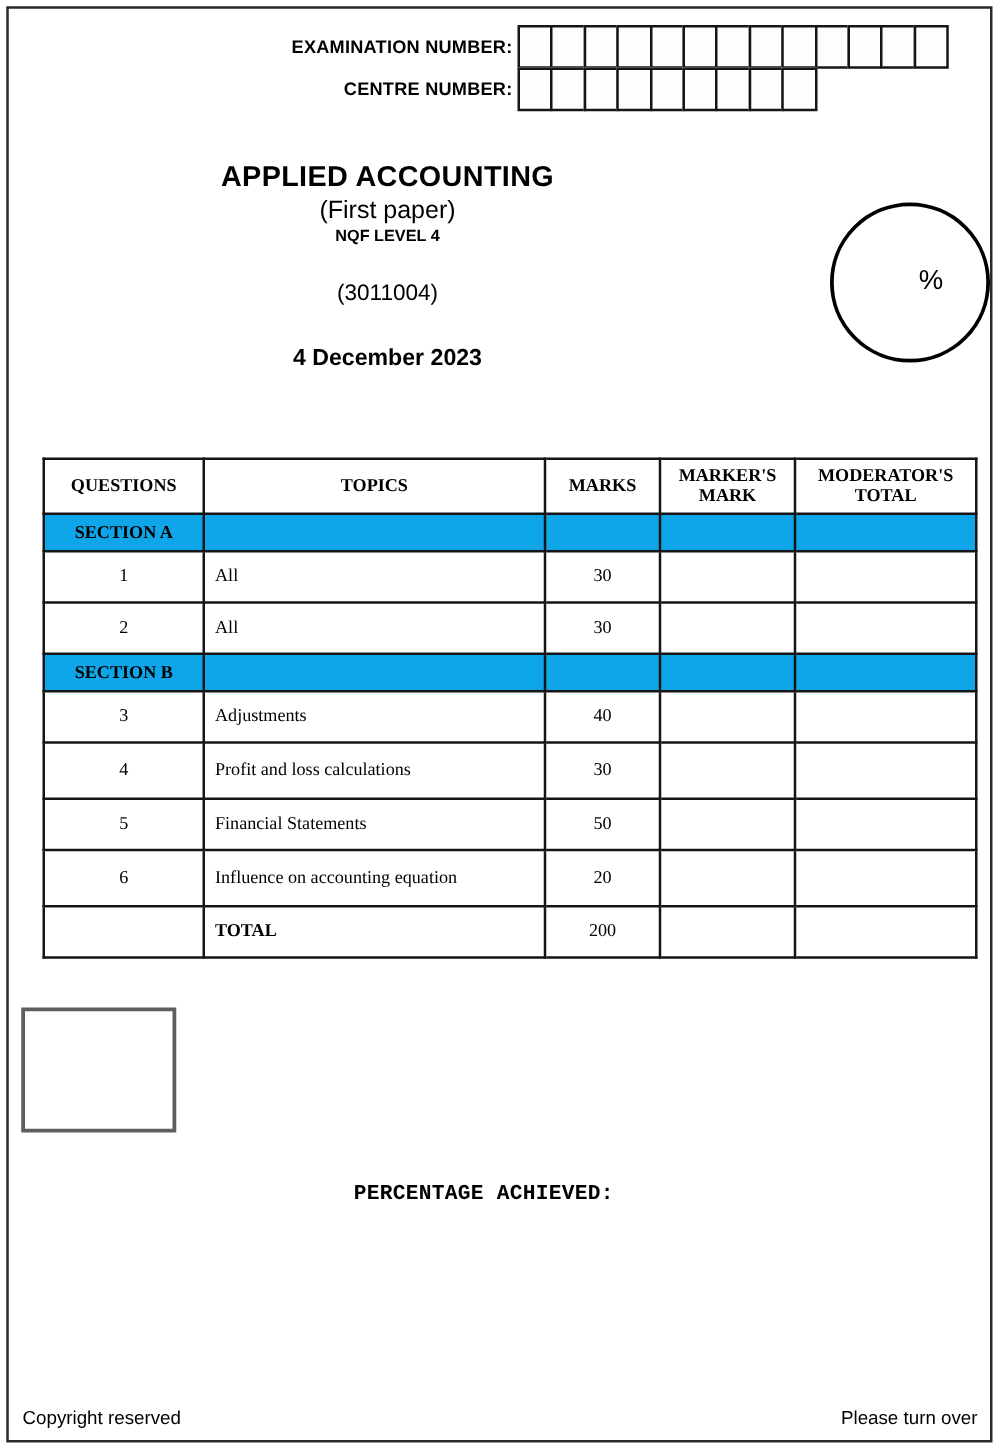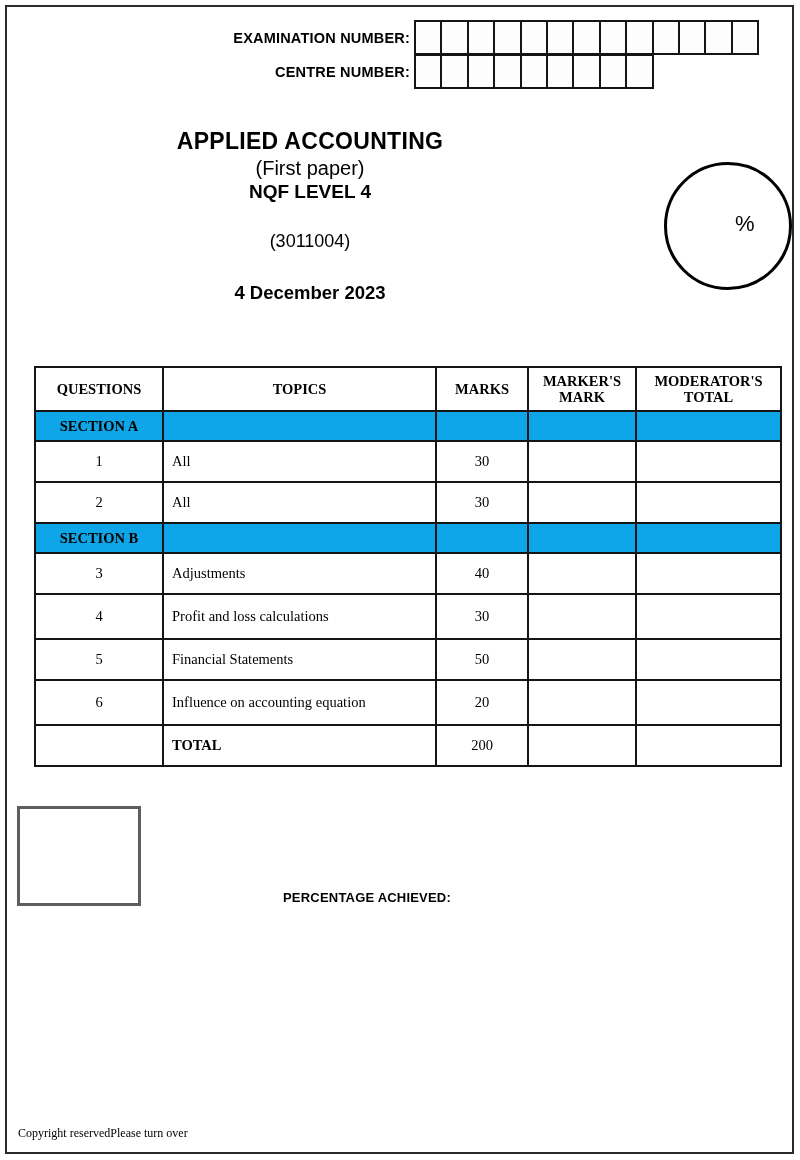--- a/index.html
+++ b/index.html
@@ -88,21 +88,21 @@
     letter-spacing: 0.3px;
     line-height: 1.18;
   }
   .title-sub {
     font-size: 20px;
     font-weight: normal;
     line-height: 1.2;
     margin-top: 1px;
   }
   .title-level {
-    font-size: 19px;
+    font-size: 13px;
     font-weight: bold;
     line-height: 1.2;
     margin-top: 1px;
   }
   .title-code {
     font-size: 18px;
     font-weight: normal;
     margin-top: 27px;
   }
   .title-date {
@@ -201,35 +201,36 @@
     width: 124px;
     height: 100px;
     border: 3px solid #5e5e5e;
     box-sizing: border-box;
     background: #ffffff;
   }
 
   .pct-achieved {
     position: absolute;
     left: 283px;
-    top: 890px;
-    font-size: 13px;
+    top: 946px;
+    font-size: 17px;
     font-weight: bold;
     letter-spacing: 0.2px;
+    font-family: Liberation Mono, monospace;
   }
 
   
   .footer {
     position: absolute;
     left: 18px;
     top: 1126px;
     width: 764px;
     display: flex;
-    font-size: 12px;
-    font-family: Liberation Serif, serif;
+    justify-content: space-between;
+    font-size: 15px;
   }
 </style>
 </head>
 <body>
 
 <div class="page">
 
   <div class="page-frame"></div>
 
   <div class="numgrid-block">

